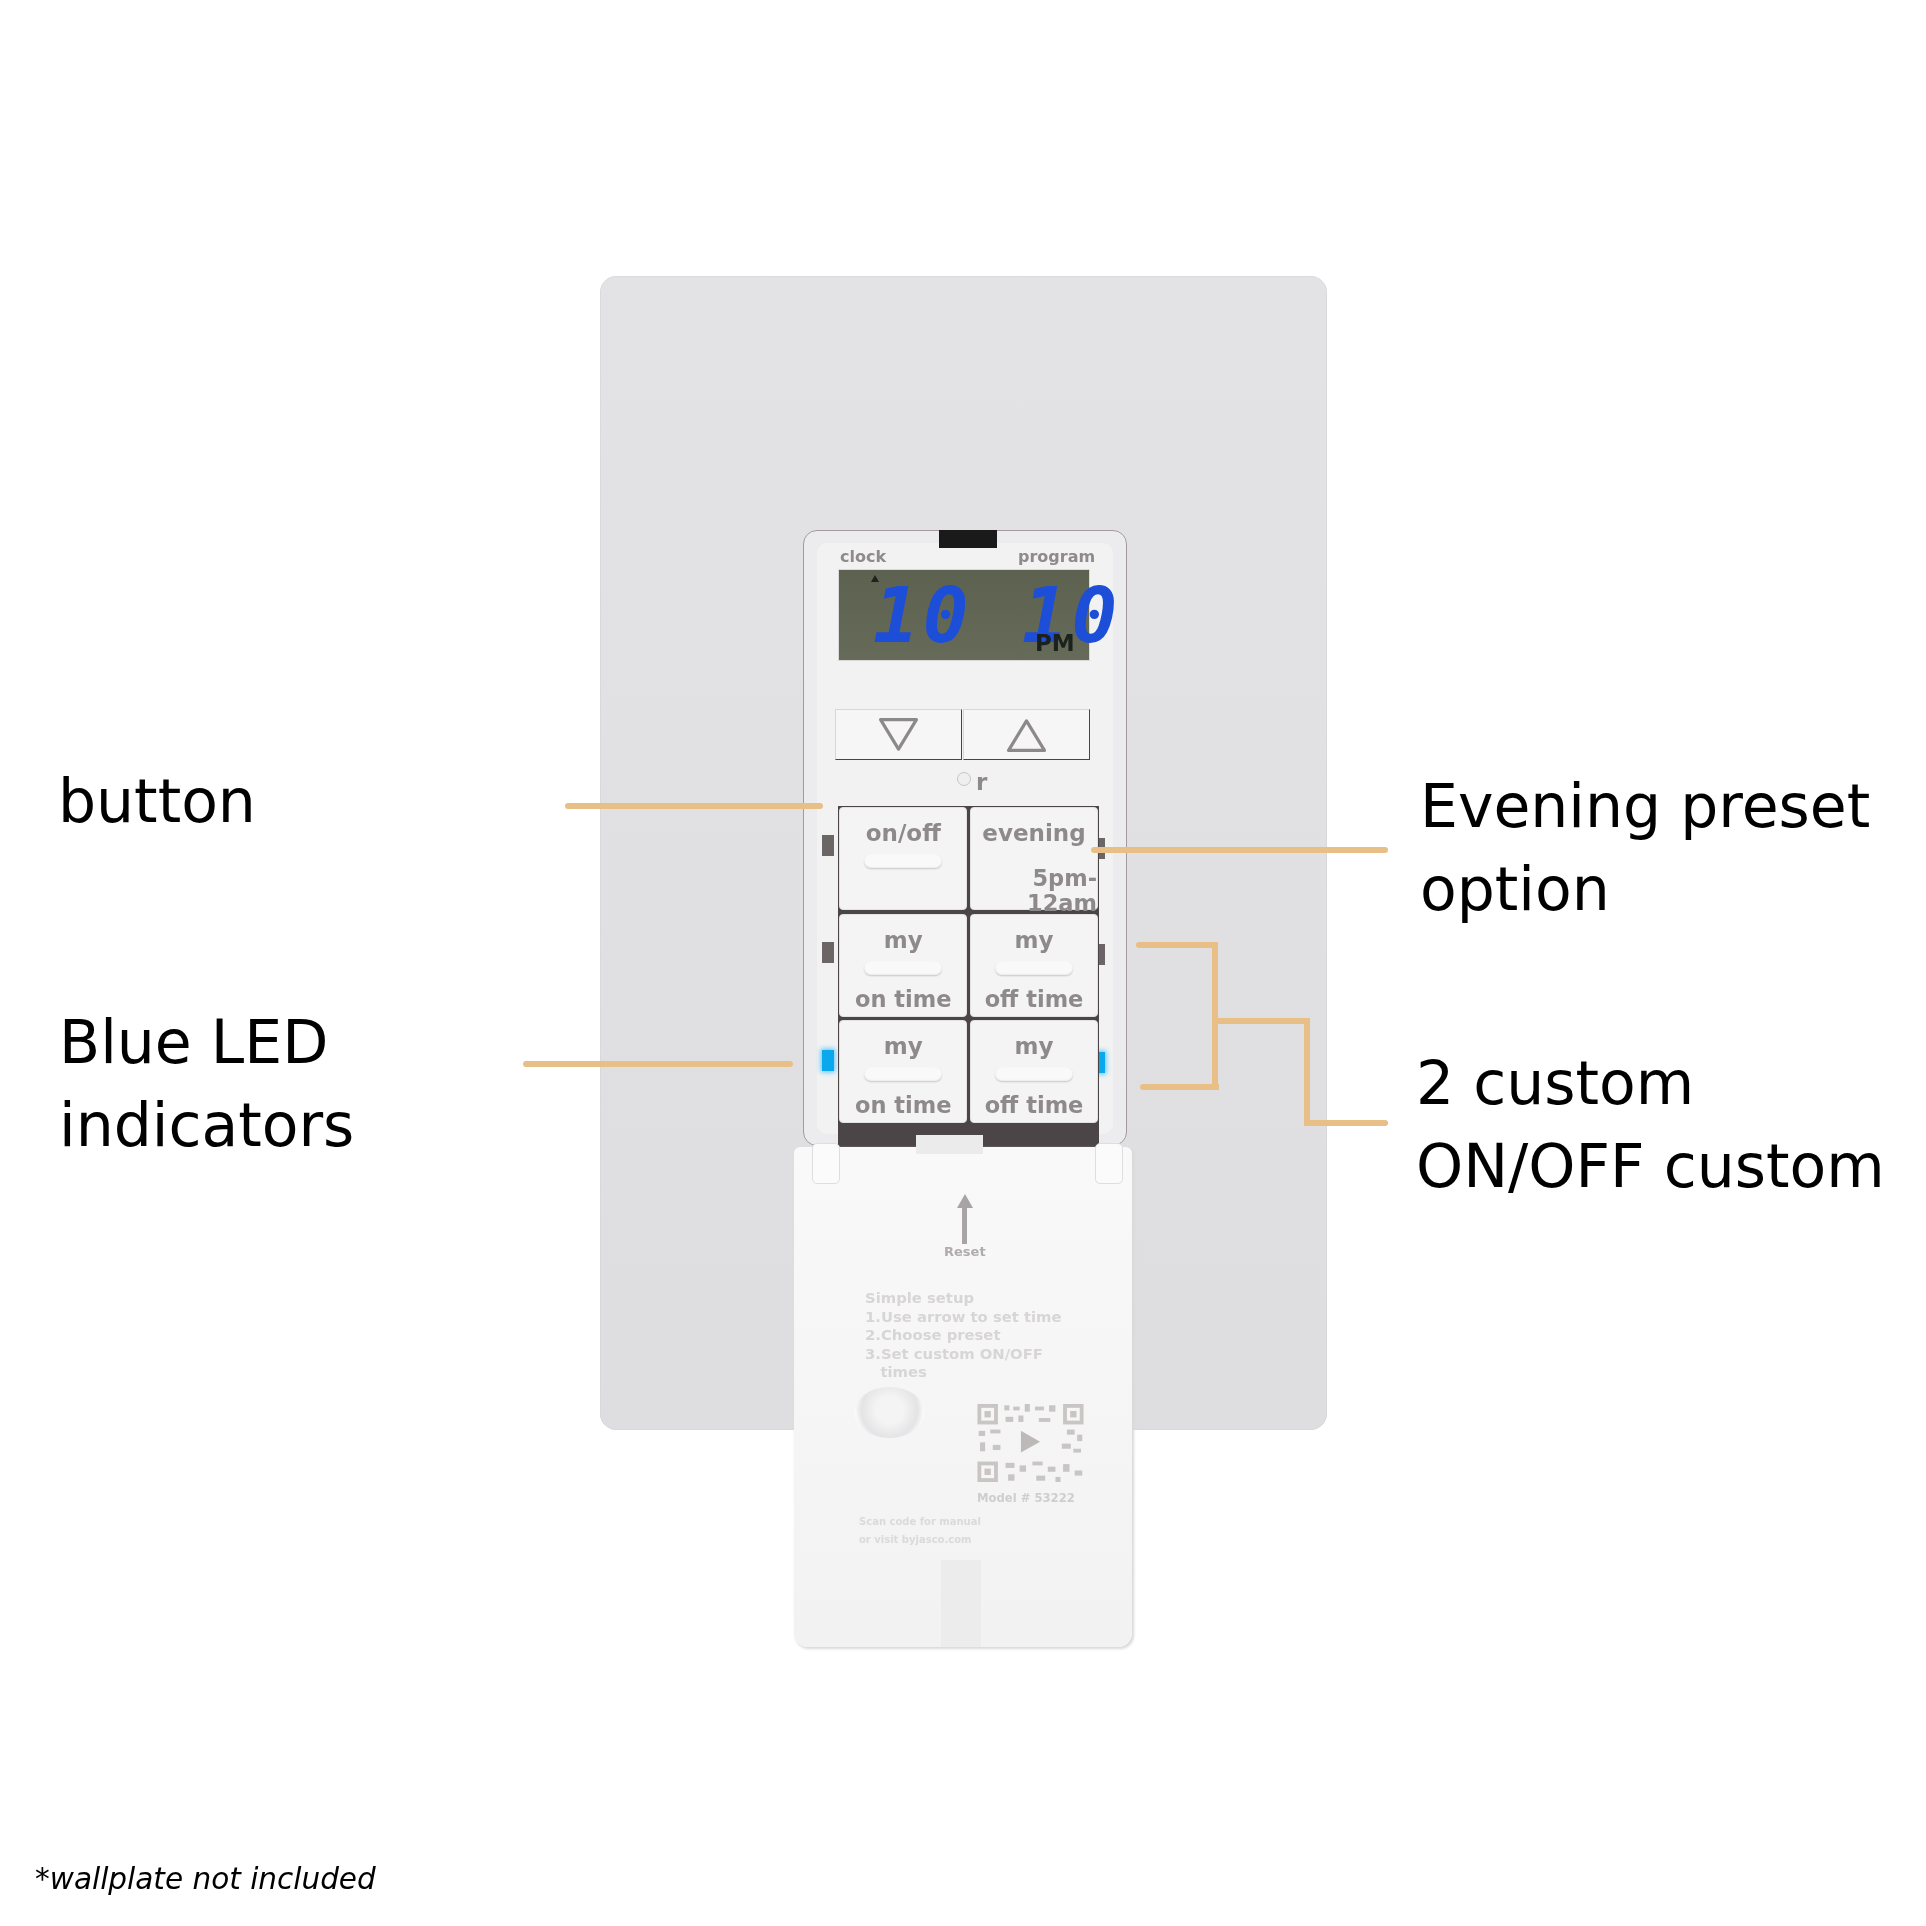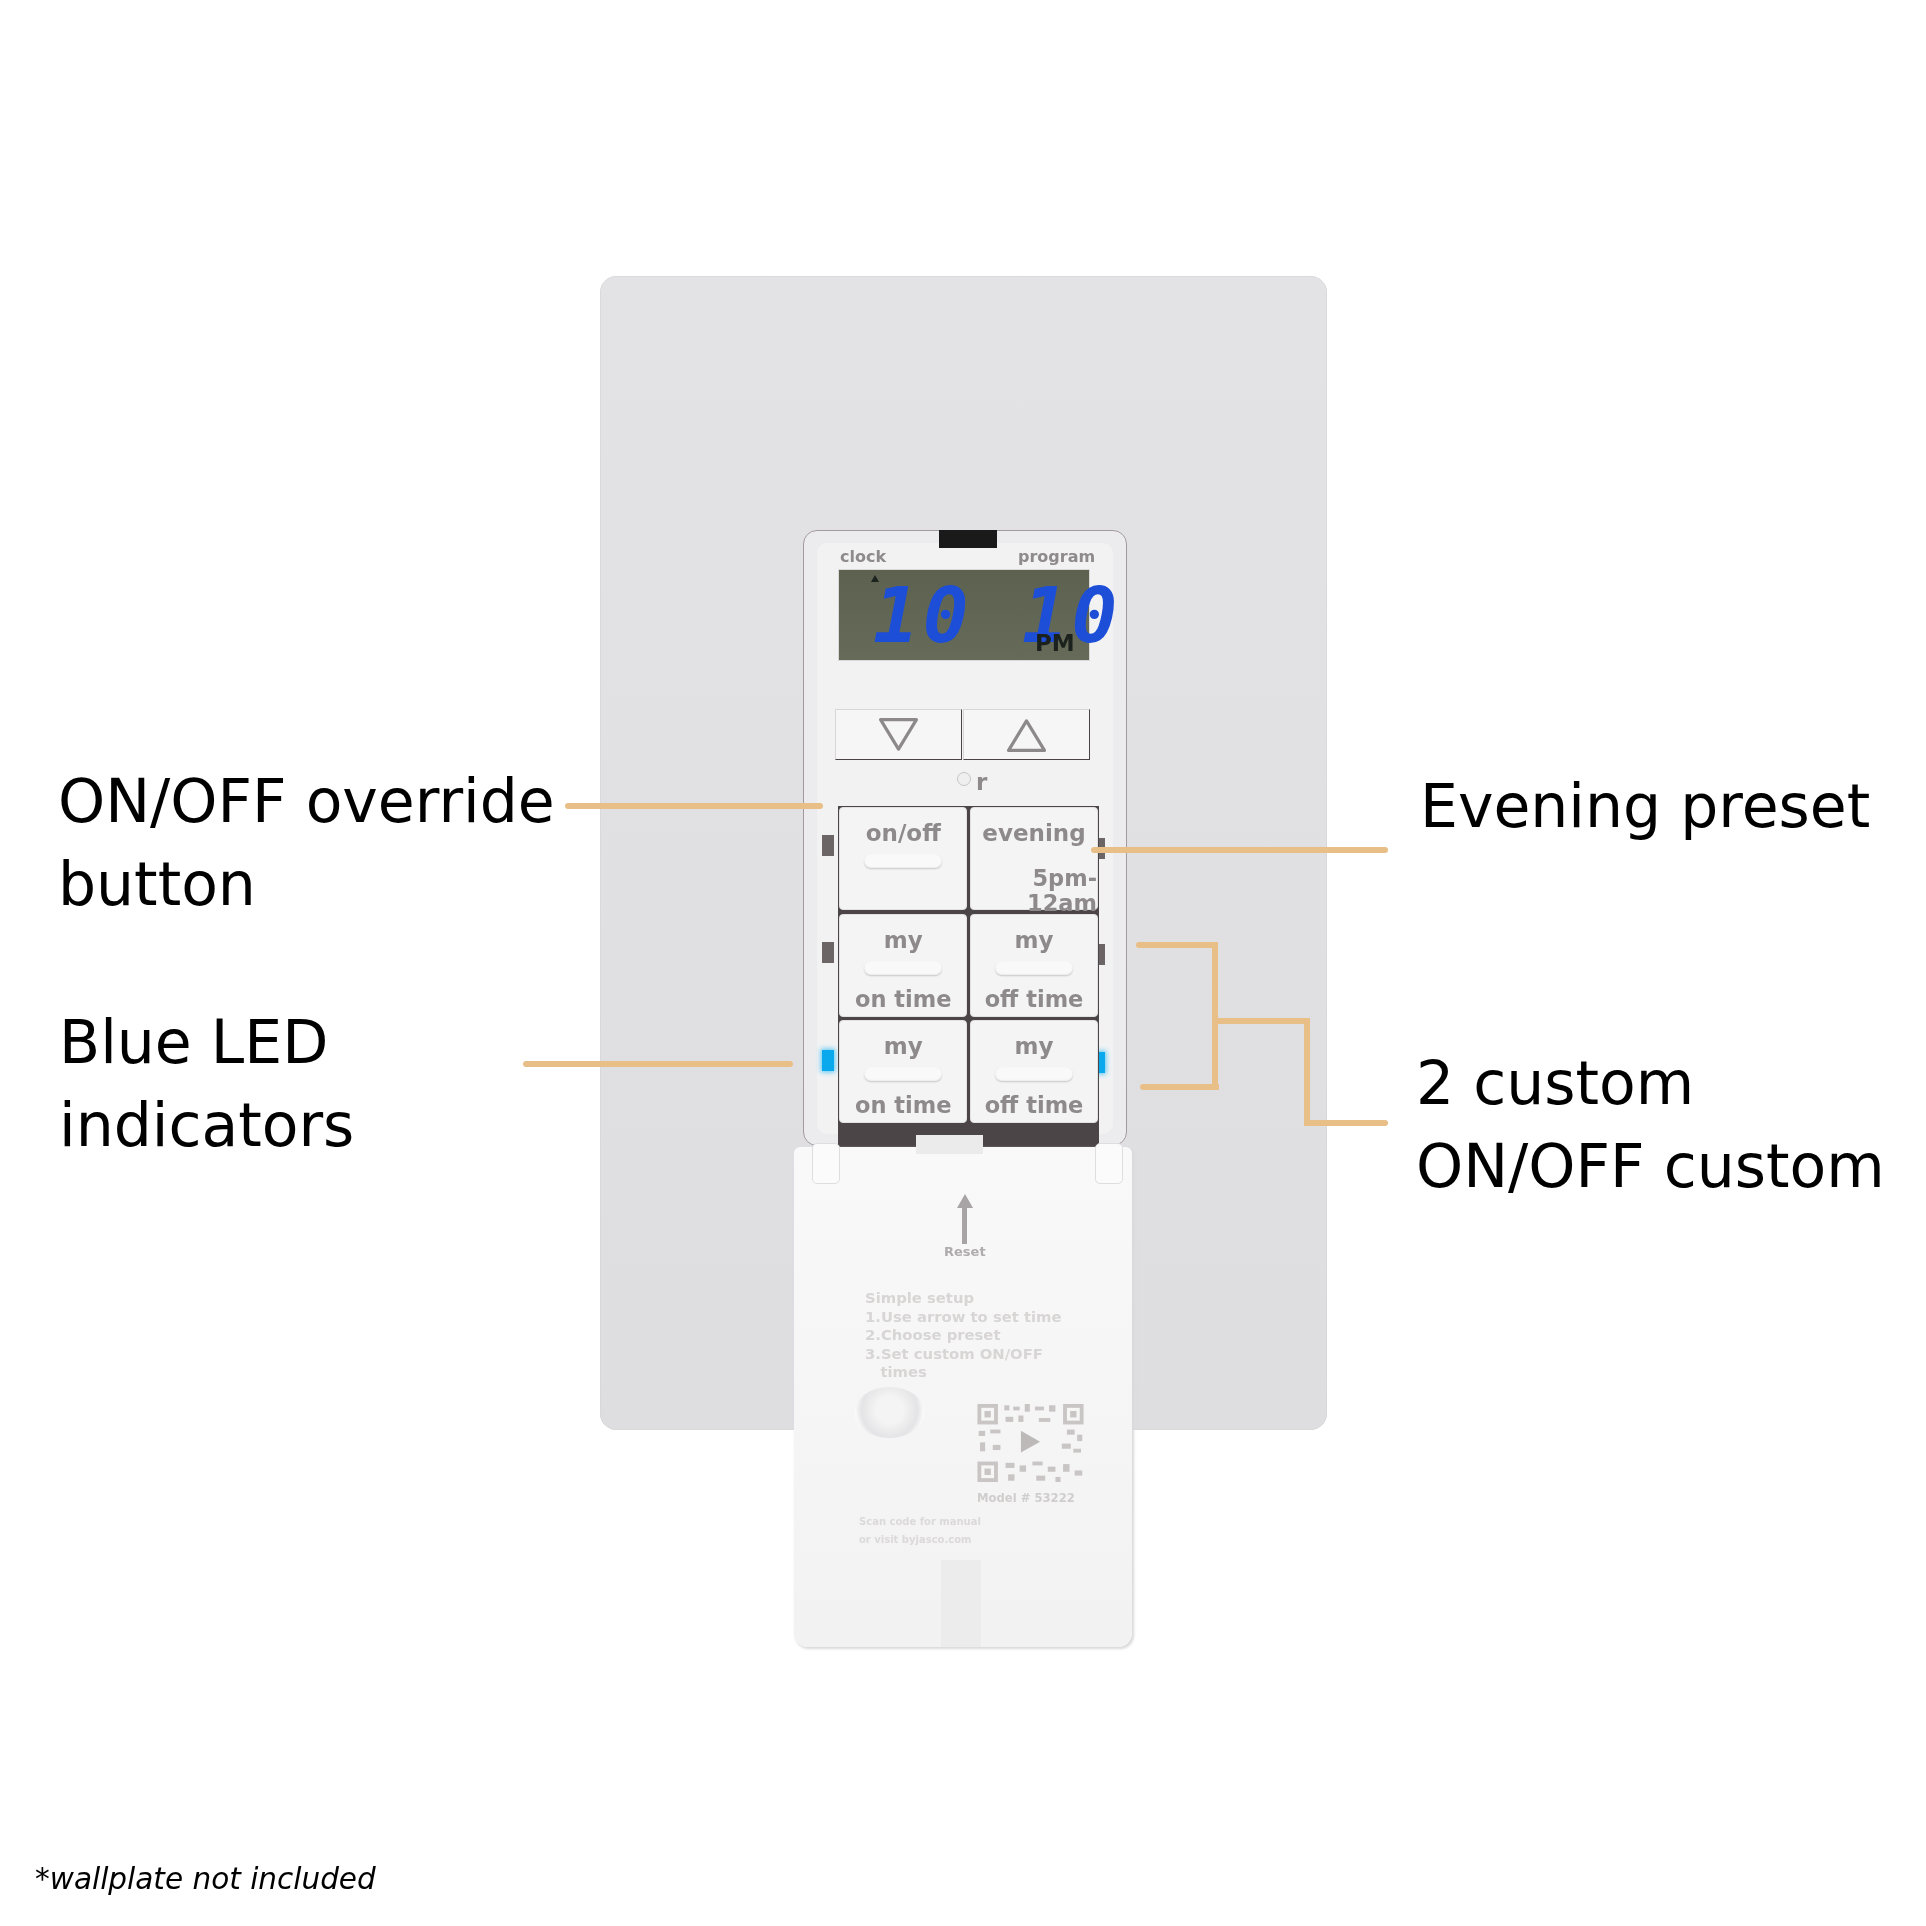--- a/index.html
+++ b/index.html
@@ -221,29 +221,29 @@
 <div class="line" style="left:1091px; top:847px; width:297px; height:6.4px; border-radius:3.2px;"></div>
 
 <div class="line" style="left:1136px; top:942px; width:82px; height:6.4px; border-radius:3.2px 0 0 3.2px;"></div>
 <div class="line" style="left:1212px; top:942px; width:6.4px; height:148px;"></div>
 <div class="line" style="left:1140px; top:1084px; width:79px; height:6.4px; border-radius:3.2px 0 0 3.2px;"></div>
 <div class="line" style="left:1212px; top:1018px; width:98px; height:6.4px;"></div>
 <div class="line" style="left:1304px; top:1018px; width:6.4px; height:108px;"></div>
 <div class="line" style="left:1304px; top:1120px; width:84px; height:6.4px; border-radius:0 3.2px 3.2px 0;"></div>
 
 <div class="abs callout" style="left:58px; top:760px;">
-  <div>ON/OFF override</div>
   <div>button</div>
 </div>
 <div class="abs callout" style="left:59px; top:1001px;">
   <div>Blue LED</div>
   <div>indicators</div>
 </div>
 <div class="abs callout" style="left:1420px; top:765px;">
   <div>Evening preset</div>
+  <div>option</div>
 </div>
 <div class="abs callout" style="left:1416px; top:1042px;">
   <div>2 custom</div>
   <div>ON/OFF custom</div>
 </div>
 
 <div class="abs foot">*wallplate not included</div>
 
 
 </body></html>

